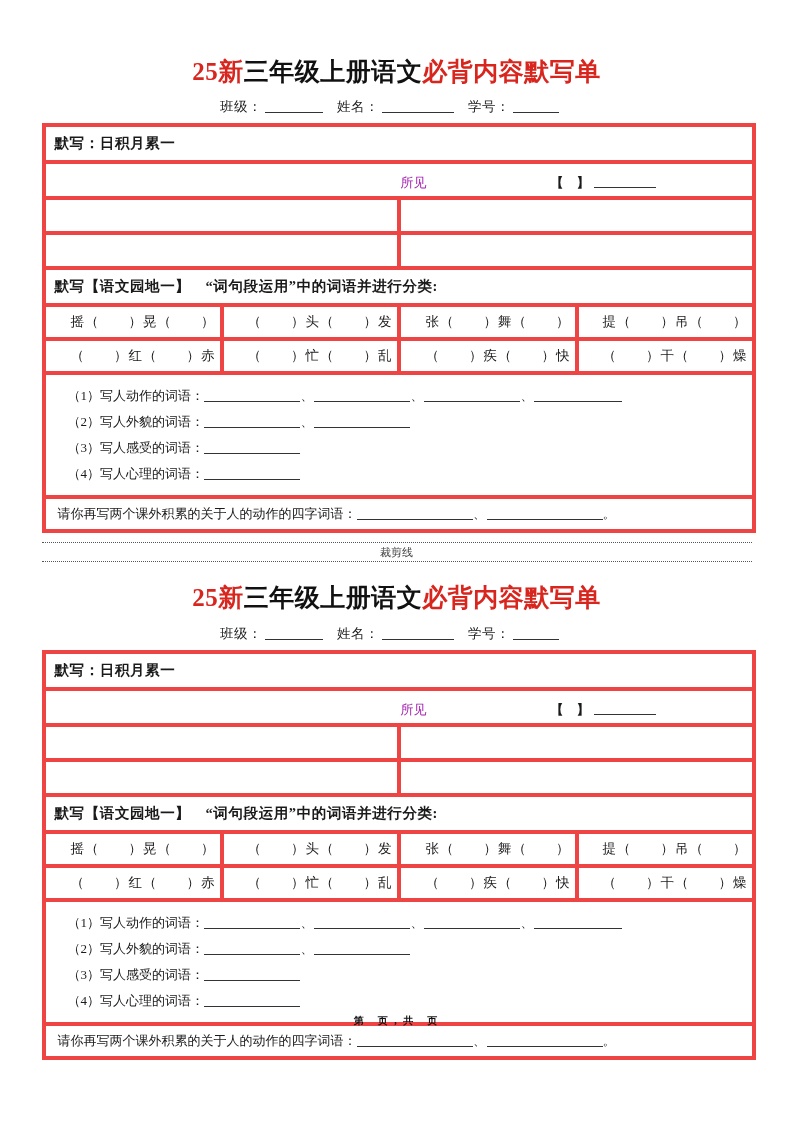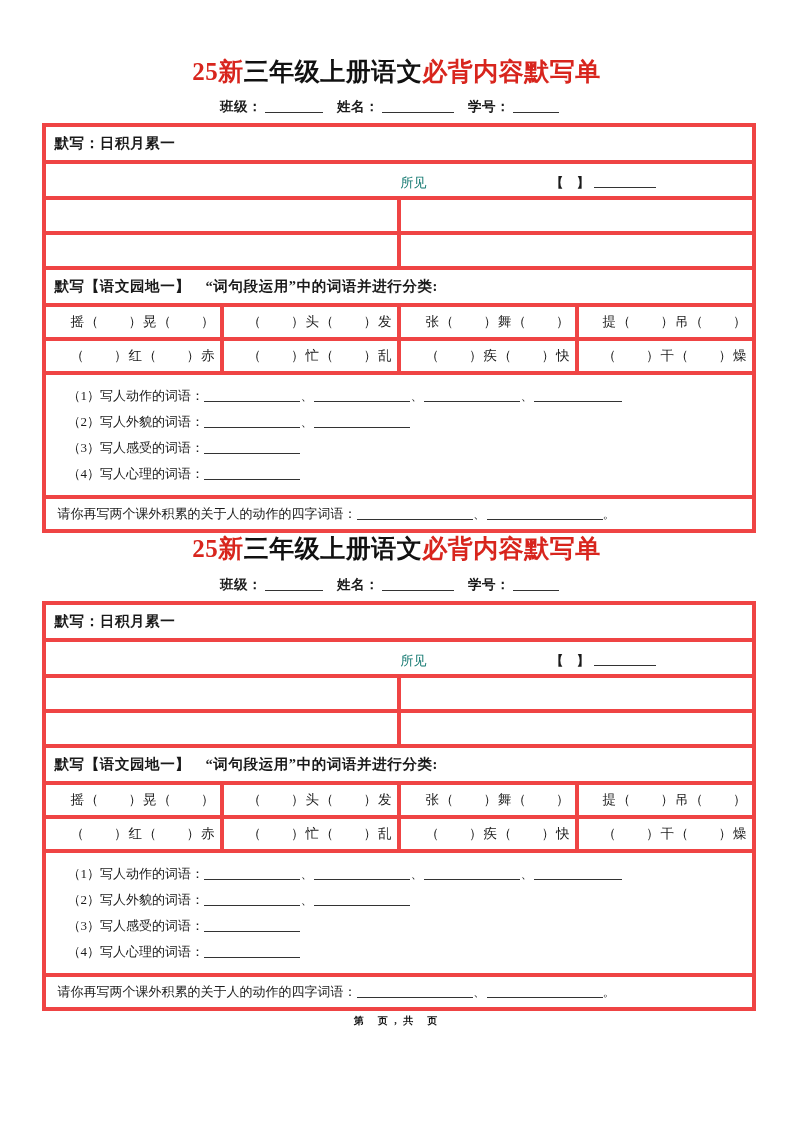--- a/index.html
+++ b/index.html
@@ -44,21 +44,21 @@
 
   
   .infoline {
     text-align: center;
     font-size: 13.5px;
     margin-top: 11px;
     margin-bottom: 7px;
     white-space: nowrap;
     color: #1a1a1a;
   }
-  .infoline .lbl { font-weight: bold; letter-spacing: 0.5px; }
+  .infoline .lbl { font-weight: normal; letter-spacing: 0.5px; }
   .infoline .blank {
     display: inline-block;
     border-bottom: 1px solid #333;
     vertical-align: -2px;
     margin: 0 14px 0 3px;
   }
   .infoline .b-cls  { width: 58px; }
   .infoline .b-name { width: 72px; }
   .infoline .b-num  { width: 46px; }
 
@@ -85,21 +85,21 @@
   .poem-title-row { height: 32px; position: relative; }
   .poem-title-inner {
     position: relative;
     height: 32px;
   }
   .poem-name {
     position: absolute;
     left: 355px;
     bottom: 4px;
     font-size: 13px;
-    color: #0f766e;
+    color: #a21caf;
   }
   .poem-author {
     position: absolute;
     left: 505px;
     bottom: 4px;
     font-size: 13px;
     font-weight: bold;
     white-space: nowrap;
   }
   .poem-author .al {
@@ -252,20 +252,27 @@
         </td>
       </tr>
 
       <tr>
         <td class="lastrow" colspan="4"><span>请你再写两个课外积累的关于人的动作的四字词语：</span><span class="ul ul-x"></span><span class="sep">、</span><span class="ul ul-x"></span><span>。</span></td>
       </tr>
     </tbody>
       </table>
   </div>
 
+  <div class="sheet">
+    <div class="cutwrap">
+      <div class="dashline"></div>
+      <div class="cuttext">裁剪线</div>
+      <div class="dashline"></div>
+    </div>
+  </div>
 
   <div class="sheet">
 
     <div class="title">
       <span class="red">25新</span><span class="blk">三年级上册语文</span><span class="red">必背内容默写单</span>
     </div>
 
     <div class="infoline">
       <span class="lbl">班级：</span><span class="blank b-cls"></span><span class="lbl">姓名：</span><span class="blank b-name"></span><span class="lbl">学号：</span><span class="blank b-num"></span>
     </div>

